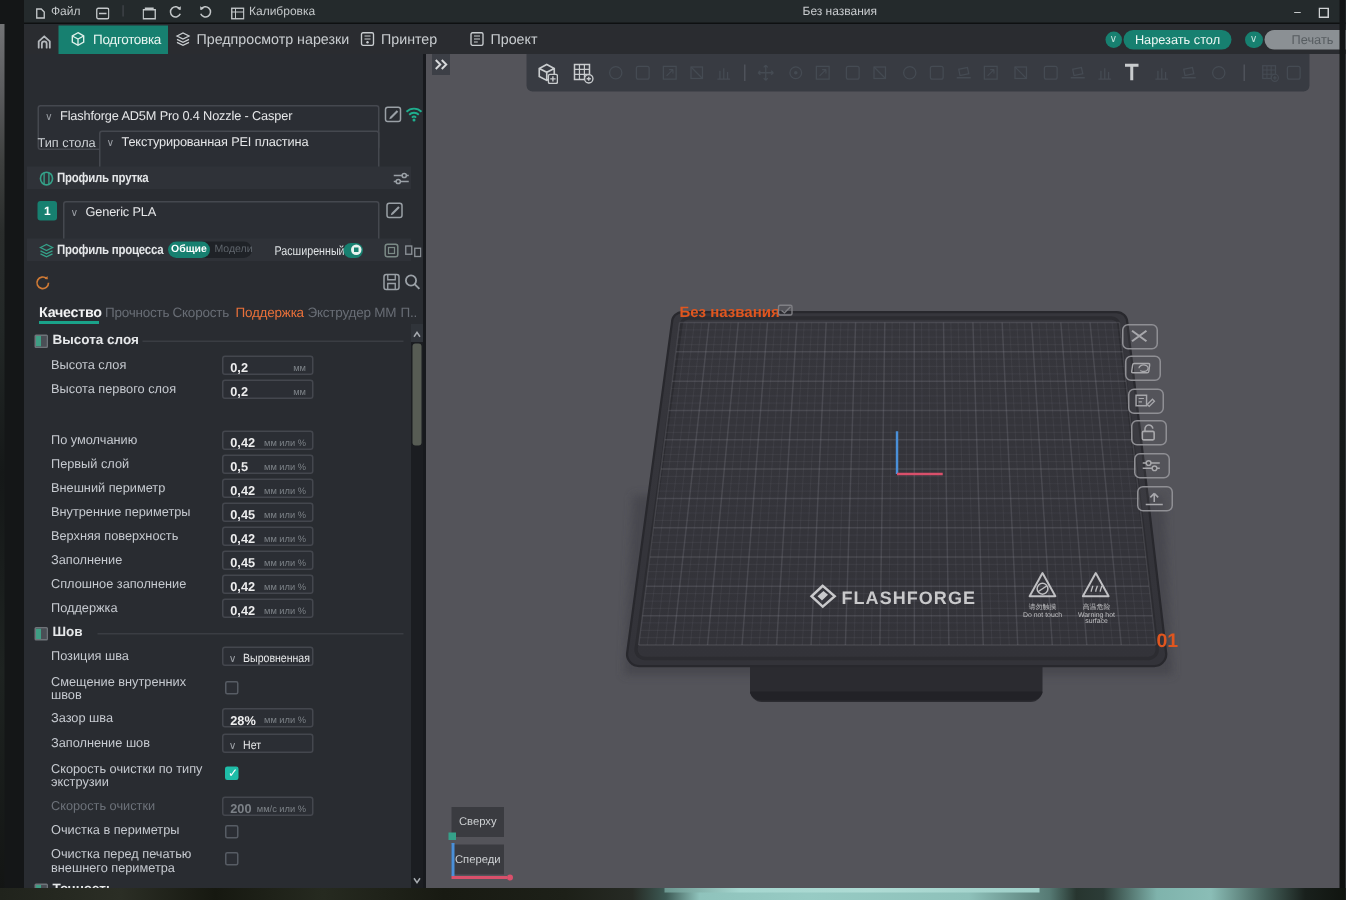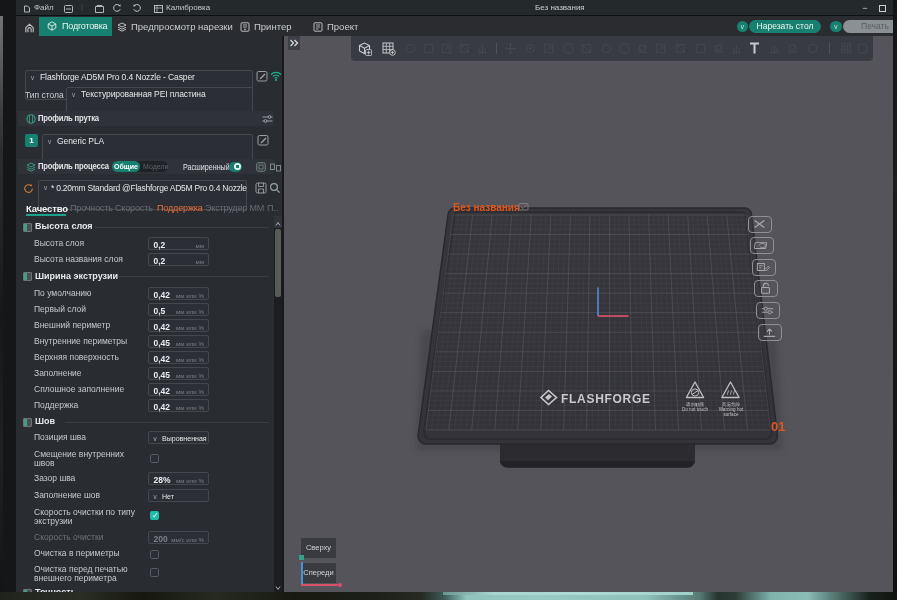--- a/index.html
+++ b/index.html
@@ -187,24 +187,20 @@
         </svg>
       <svg class="abs" style="left:252px;top:3.5px" width="11" height="9" viewBox="0 0 11 9">
           <rect x="0.5" y="1" width="4" height="5.5" fill="none" stroke="#8a9096" stroke-width="0.9"></rect>
           <rect x="6.5" y="2.5" width="4" height="5.5" fill="none" stroke="#8a9096" stroke-width="0.9"></rect>
         </svg>
     </div>
     <svg class="abs" style="left:7px;top:147px" width="11" height="11" viewBox="0 0 12 12">
         <path d="M10.2 6a4.2 4.2 0 1 1-1.3-3" fill="none" stroke="#cf7a35" stroke-width="1.2"></path>
         <path d="M9.4 1l0.3 2.5-2.5-.3z" fill="#cf7a35"></path>
       </svg>
-    <div class="inbox" style="left:22px;top:144px;width:209px">
-      <span class="cv">∨</span>
-        <span class="tx" style="left:12px;letter-spacing:-0.25px">* 0.20mm Standard @Flashforge AD5M Pro 0.4 Nozzle</span>
-    </div>
     <svg class="abs" style="left:239px;top:146px" width="12" height="12" viewBox="0 0 12 12">
         <rect x="1" y="1" width="10" height="10" rx="1.5" fill="none" stroke="#9aa0a6" stroke-width="1"></rect>
         <path d="M3.5 1v3.5h5V1M3.5 11V7h5v4" fill="none" stroke="#9aa0a6" stroke-width="0.9"></path>
       </svg>
     <svg class="abs" style="left:253px;top:146px" width="12" height="12" viewBox="0 0 12 12">
         <circle cx="5" cy="5" r="3.4" fill="none" stroke="#9aa0a6" stroke-width="1.2"></circle>
         <path d="M7.6 7.6l3 3" stroke="#9aa0a6" stroke-width="1.3"></path>
       </svg>
 
     <span class="ptab" style="left:10px;color:#f2f3f4;font-weight:bold;font-size:9.5px">Качество</span>
@@ -218,29 +214,24 @@
     <div class="shdr" style="top:186px">
         <div class="ic"></div>
         <span class="tx">Высота слоя</span>
         <div class="ln" style="left:72px"></div>
       </div>
     <span class="srow-lbl" style="top:203px">Высота слоя</span>
       <div class="vbox" style="top:201px">
         <span class="val" style="color:#ededee;font-weight:bold">0,2</span>
         <span class="unit">мм</span>
       </div>
-    <span class="srow-lbl" style="top:218.5px">Высота названия слоя</span>
+    <span class="srow-lbl" style="top:218.5px">Высота первого слоя</span>
       <div class="vbox" style="top:216.5px">
         <span class="val" style="color:#ededee;font-weight:bold">0,2</span>
         <span class="unit">мм</span>
-      </div>
-    <div class="shdr" style="top:235.5px">
-        <div class="ic"></div>
-        <span class="tx">Ширина экструзии</span>
-        <div class="ln" style="left:95px"></div>
       </div>
     <span class="srow-lbl" style="top:253px">По умолчанию</span>
       <div class="vbox" style="top:251px">
         <span class="val" style="color:#ededee;font-weight:bold">0,42</span>
         <span class="unit">мм или %</span>
       </div>
     <span class="srow-lbl" style="top:269px">Первый слой</span>
       <div class="vbox" style="top:267px">
         <span class="val" style="color:#ededee;font-weight:bold">0,5</span>
         <span class="unit">мм или %</span>

